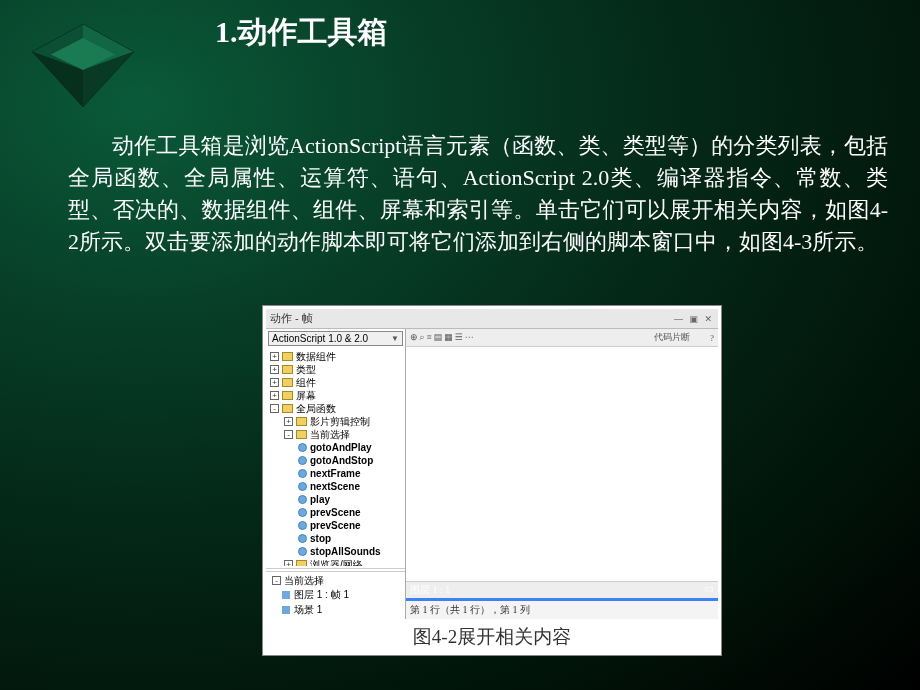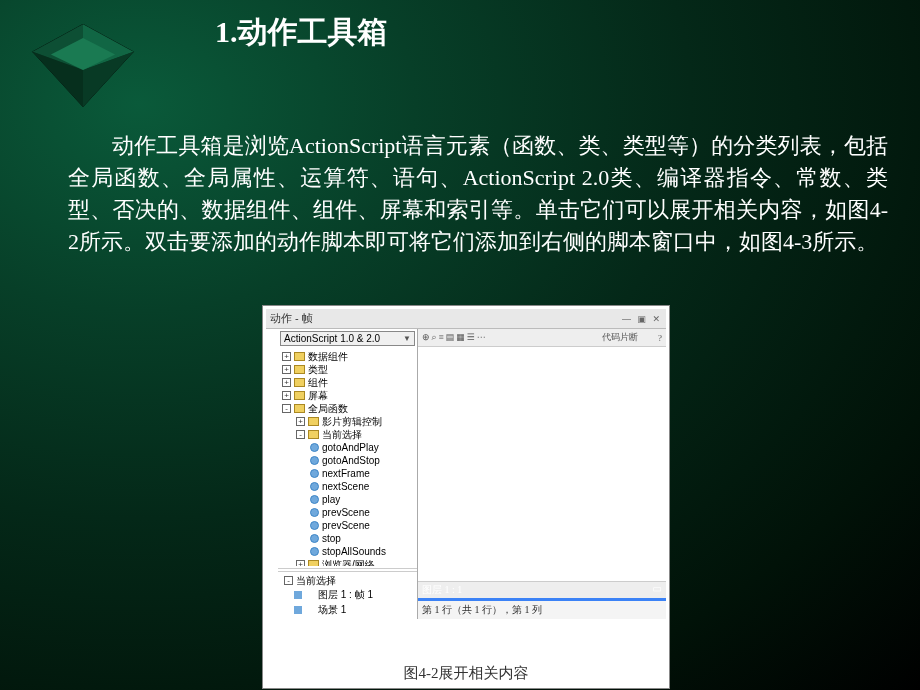--- a/index.html
+++ b/index.html
@@ -33,42 +33,41 @@
     font-size: 22px;
     line-height: 1.45;
     color: #fff;
     text-align: justify;
   }
   .body-text .indent { display: inline-block; width: 2em; }
   .figure {
     position: absolute;
     top: 305px;
     left: 262px;
-    width: 408px;
+    width: 460px;
     background: #fff;
     border: 1px solid #888;
     padding: 3px;
   }
   .panel-title {
     background: #e8e8e8;
     color: #333;
     font-size: 11px;
     padding: 2px 4px;
     font-family: "SimSun", sans-serif;
     border-bottom: 1px solid #bbb;
     display: flex;
     justify-content: space-between;
     align-items: center;
   }
   .panel-title .icons { font-size: 9px; color: #666; letter-spacing: 2px; }
   .panel-body {
     display: flex;
     height: 290px;
     background: #fff;
-    margin-left: 12px;
   }
   .tree-pane {
     width: 140px;
     border-right: 1px solid #aaa;
     background: #fff;
     font-size: 10px;
     color: #000;
     font-family: "SimSun", sans-serif;
     overflow: hidden;
     display: flex;
@@ -118,33 +117,32 @@
   .tree-item .method {
     width: 9px; height: 9px;
     border-radius: 50%;
     background: #6fa8dc;
     border: 1px solid #3d85c6;
     margin-right: 3px;
     display: inline-block;
   }
   .lvl1 { padding-left: 4px; }
   .lvl2 { padding-left: 18px; }
-  .lvl3 { padding-left: 32px; }
+  .lvl3 { padding-left: 32px; font-weight: bold; }
   .tree-divider { border-top: 1px solid #ccc; margin: 2px 0; }
   .nav-pane {
     border-top: 1px solid #ccc;
     padding: 2px;
     font-size: 10px;
   }
   .nav-item {
     display: flex;
     align-items: center;
     padding: 1px 2px 1px 14px;
     line-height: 13px;
-    gap: 12px;
   }
   .nav-item .sq {
     width: 8px; height: 8px;
     background: #6fa8dc;
     margin-right: 4px;
     display: inline-block;
   }
   .script-pane {
     flex: 1;
     display: flex;
@@ -178,26 +176,25 @@
   .layer-tab {
     border-top: 1px solid #ccc;
     font-size: 10px;
     padding: 1px 4px;
     background: #eee;
     display: flex;
     justify-content: space-between;
   }
   .caption {
     text-align: center;
-    font-size: 15px;
+    font-size: 19px;
     color: #333;
     padding: 5px 0 2px 0;
     background: #fff;
     font-family: "SimSun", serif;
-    margin-top: 40px;
   }
   .tri { font-size: 8px; color: #555; }
 </style>
 </head>
 <body>
 
 <svg class="gem" viewBox="0 0 120 100">
   <polygon points="60,5 115,35 60,95 5,35" fill="#0a3a24" stroke="#041a10" stroke-width="1"></polygon>
   <polygon points="60,5 115,35 60,55" fill="#116644"></polygon>
   <polygon points="60,5 5,35 60,55" fill="#0d4f34"></polygon>

